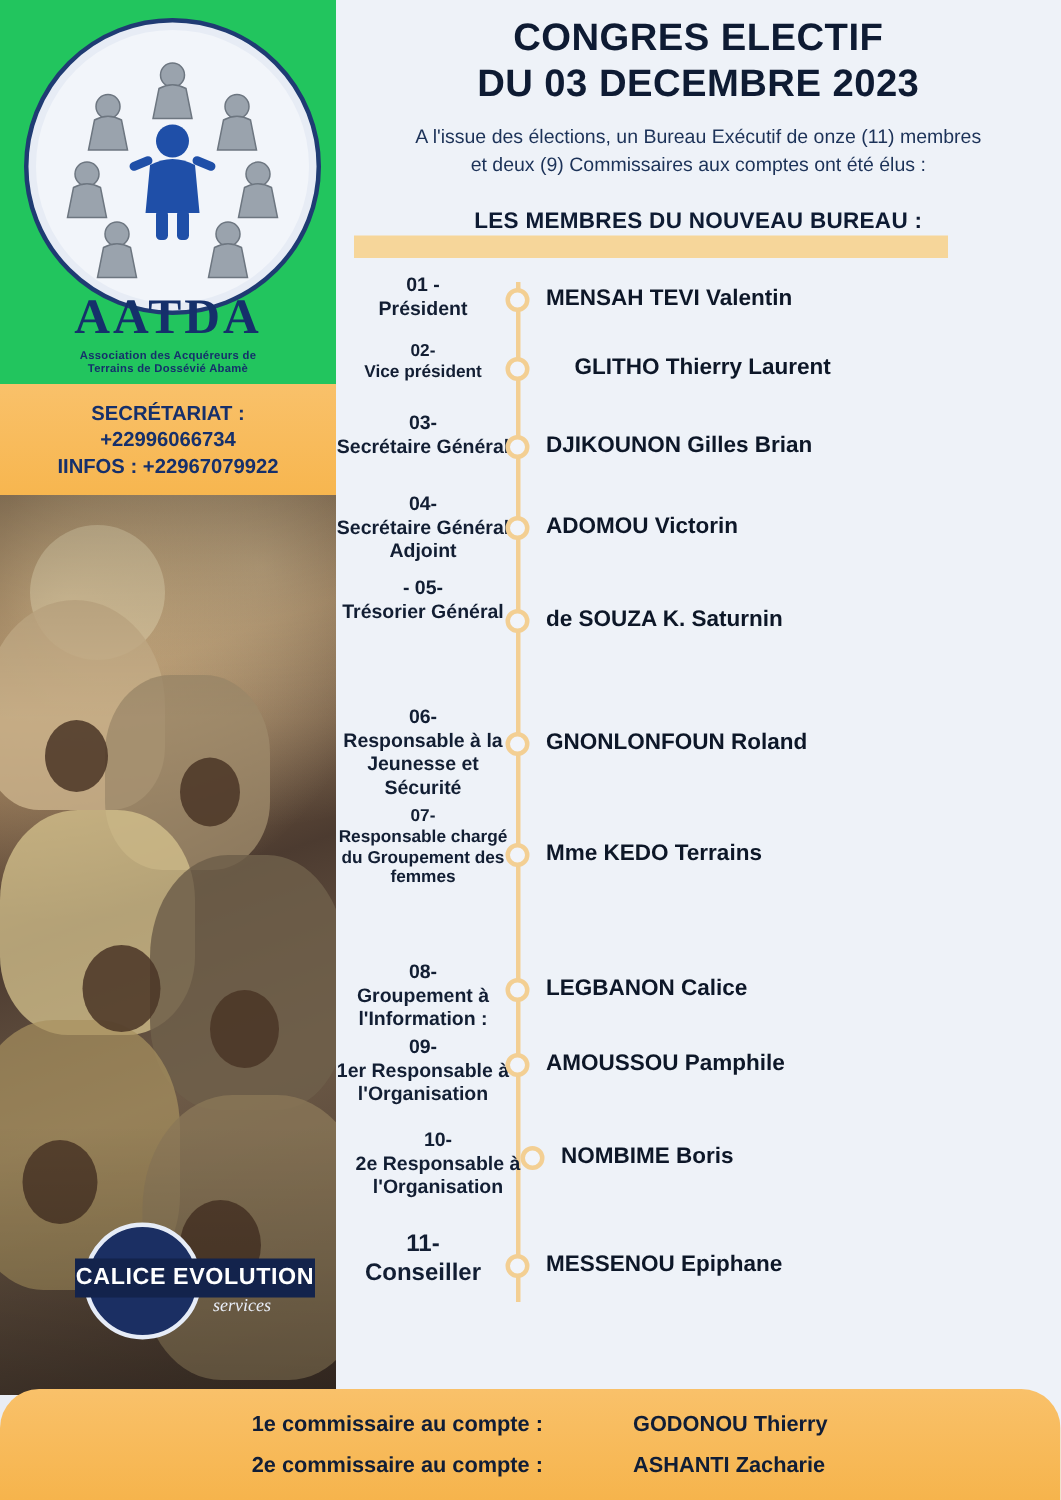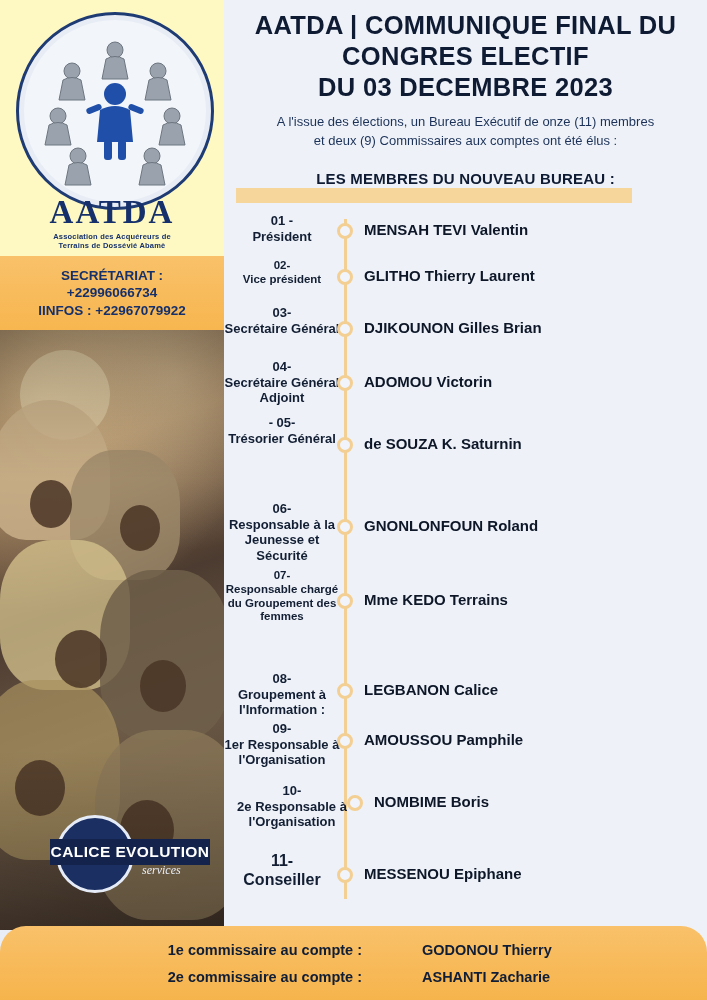--- a/index.html
+++ b/index.html
@@ -30,21 +30,21 @@
     left: 0; top: 0;
     width: 224px;
     height: 1000px;
     background: #e9edf5;
   }
 
   .logo-area {
     position: relative;
     width: 224px;
     height: 258px;
-    background: #fef9c3;
+    background: #22c55e;
     padding-left: 16px;
   }
   .logo-circle {
     position: absolute;
     left: 16px; top: 12px;
     width: 192px; height: 192px;
     border-radius: 50%;
     background: #f2f5fa;
     border: 3px solid #1f3b73;
     box-shadow: inset 0 0 0 5px #e7ecf5;
@@ -401,21 +401,20 @@
       <div class="calice-circle"></div>
       <div class="calice-bar"></div>
       <div class="calice-text">CALICE EVOLUTION</div>
       <div class="calice-services">services</div>
     </div>
   </div>
 
   <div class="right-col">
 
     <div class="title">
-      <span class="line1">AATDA | COMMUNIQUE FINAL DU</span>
       <span class="line2">CONGRES ELECTIF</span>
       <span class="line3">DU 03 DECEMBRE 2023</span>
     </div>
 
     <div class="intro">
       <span>A l'issue des élections, un Bureau Exécutif de onze (11) membres</span><br>
       <span>et deux (9) Commissaires aux comptes ont été élus :</span>
     </div>
 
     <div class="section-head-wrap">
@@ -434,21 +433,21 @@
         <div class="tl-dot" style="top:10px;"></div>
         <div class="tl-name" style="top:8px;">MENSAH TEVI Valentin</div>
       </div>
 
       <div class="tl-row" style="top:46px;">
         <div class="tl-role small">
           <span>02-</span><br>
           <span>Vice président</span>
         </div>
         <div class="tl-dot" style="top:10px;"></div>
-        <div class="tl-name" style="top:8px;">GLITHO Thierry Laurent</div>
+        <div class="tl-name" style="top:8px;margin-left:19px;">GLITHO Thierry Laurent</div>
       </div>
 
       <div class="tl-row" style="top:92px;">
         <div class="tl-role">
           <span>03-</span><br>
           <span>Secrétaire Général</span>
         </div>
         <div class="tl-dot" style="top:16px;"></div>
         <div class="tl-name" style="top:14px;">DJIKOUNON Gilles Brian</div>
       </div>

